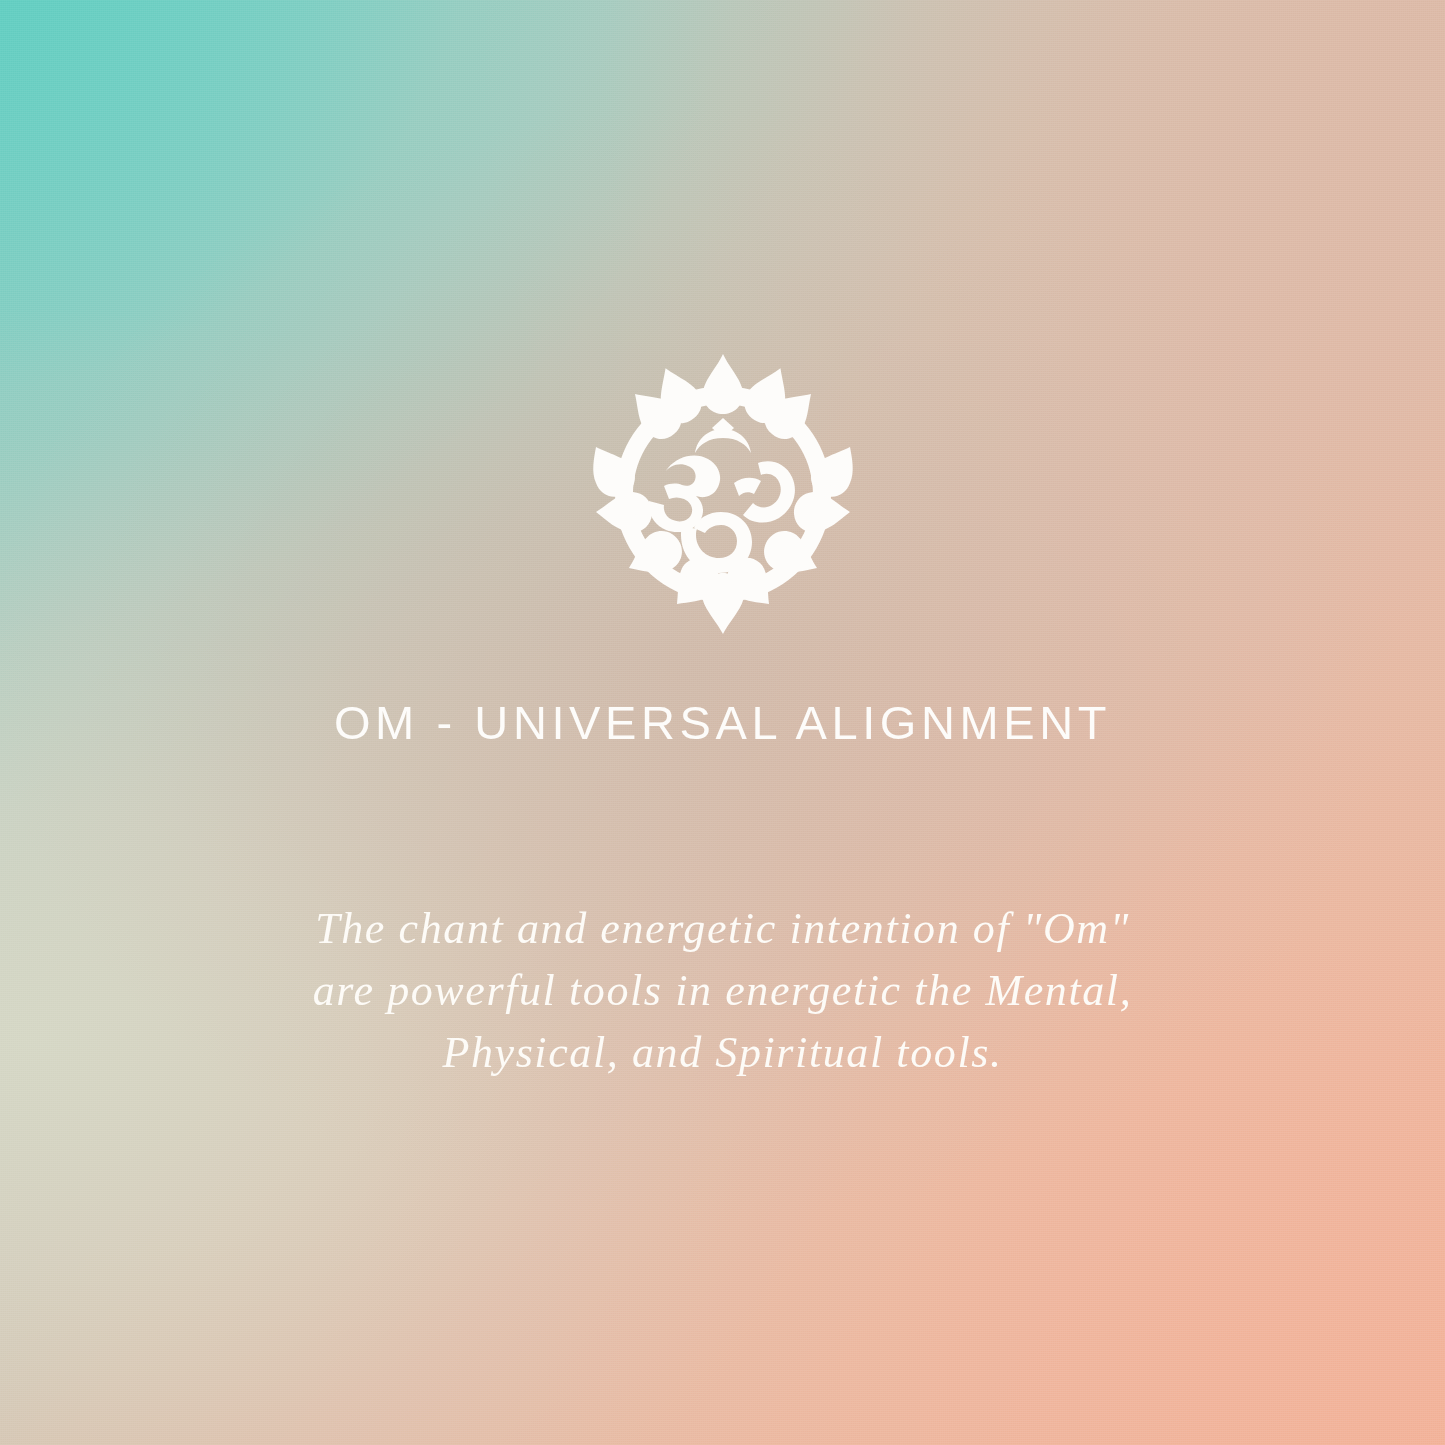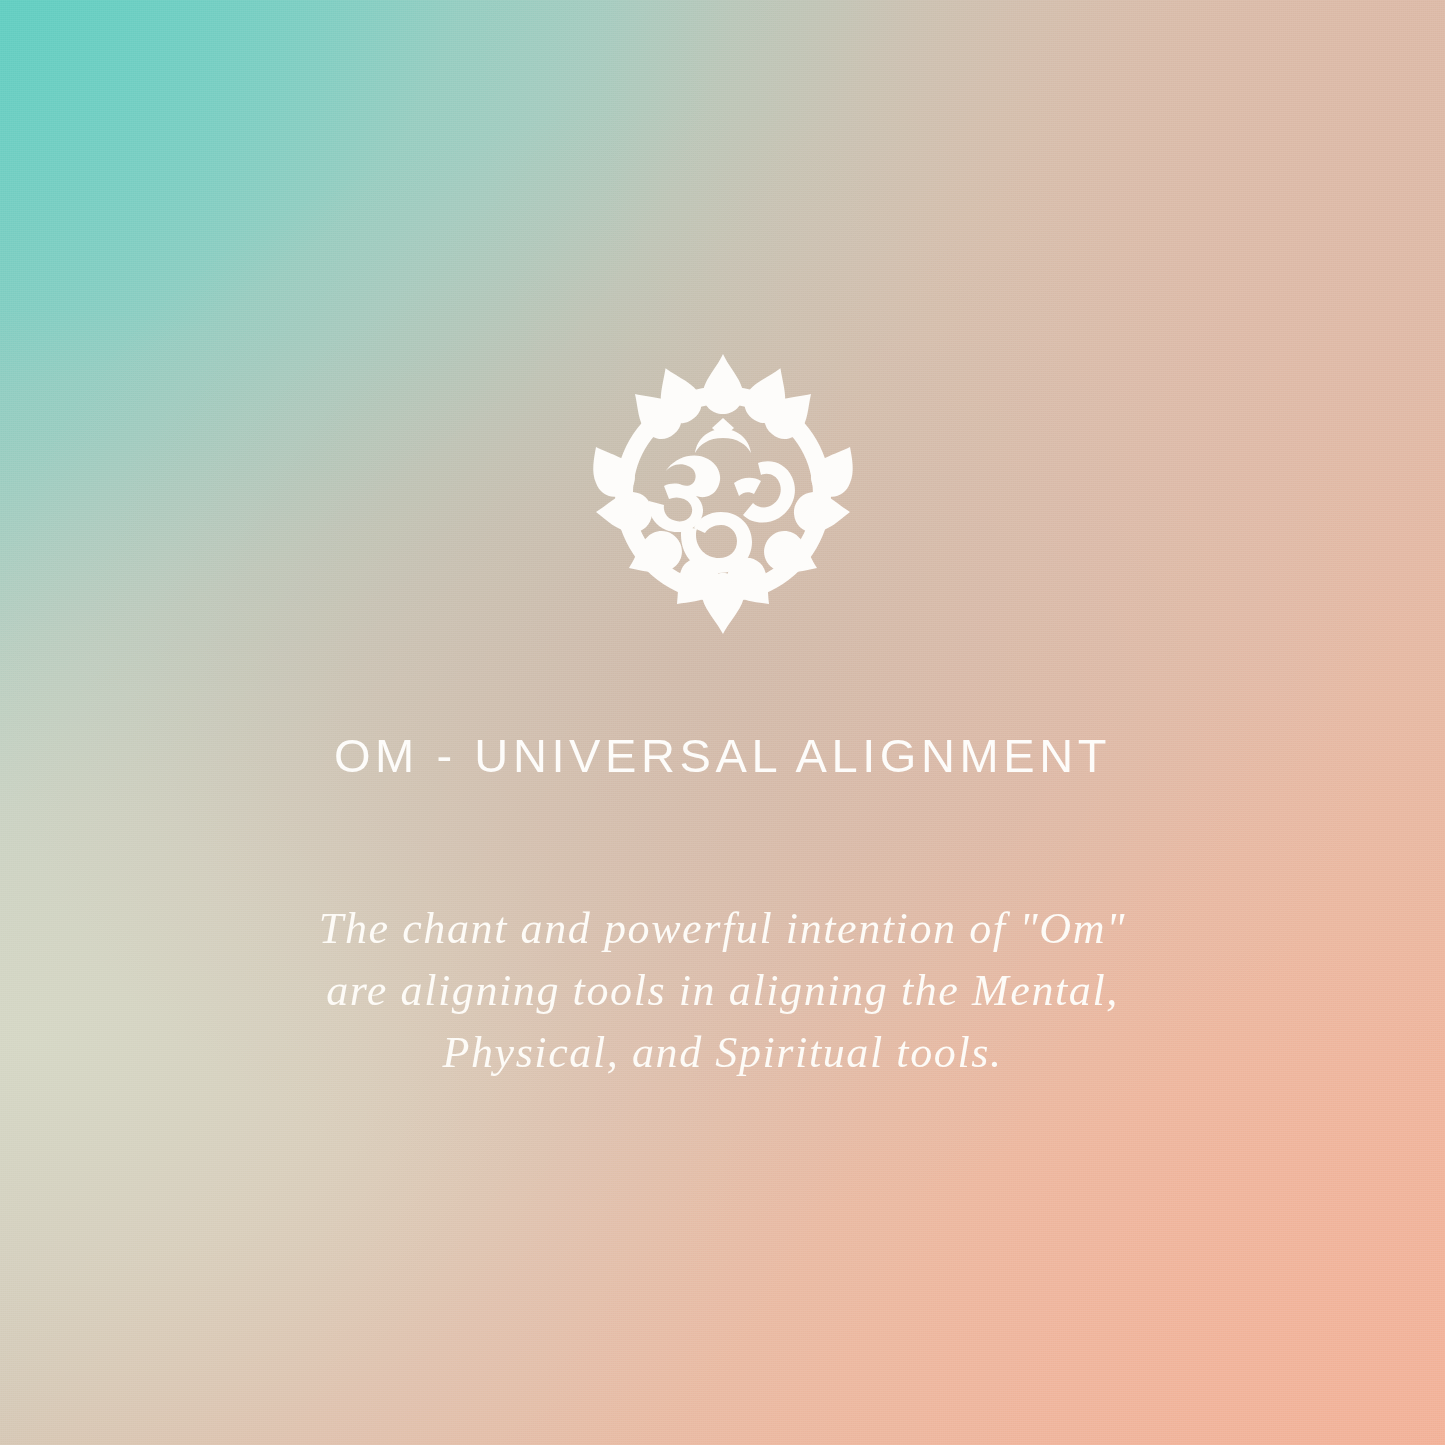--- a/index.html
+++ b/index.html
@@ -125,21 +125,21 @@
   .emblem-wrap svg {
     display: block;
     width: 282px;
     height: 284px;
   }
 
   .headline {
     position: absolute;
     left: 0;
     right: 0;
-    top: 727px;
+    top: 694px;
     text-align: center;
     color: #fdfcfa;
     font-family: "Liberation Sans", sans-serif;
     font-weight: 300;
     font-size: 47px;
     line-height: 58px;
     letter-spacing: 4.6px;
     white-space: nowrap;
   }
 
@@ -334,19 +334,19 @@
                      l -7 13
                      c -5 -3 -11 -2 -15 2 z"></path>
           </g>
         </g>
       </svg>
     </div>
 
     <div class="headline">OM - UNIVERSAL ALIGNMENT</div>
 
     <div class="body-copy">
-      <span class="line">The chant and powerful intention of "Om"</span>
-      <span class="line">are aligning tools in aligning the Mental,</span>
+      <span class="line">The chant and energetic intention of "Om"</span>
+      <span class="line">are powerful tools in energetic the Mental,</span>
       <span class="line">Physical, and Spiritual tools.</span>
     </div>
 
   </div>
 </div>
 
 </body></html>

